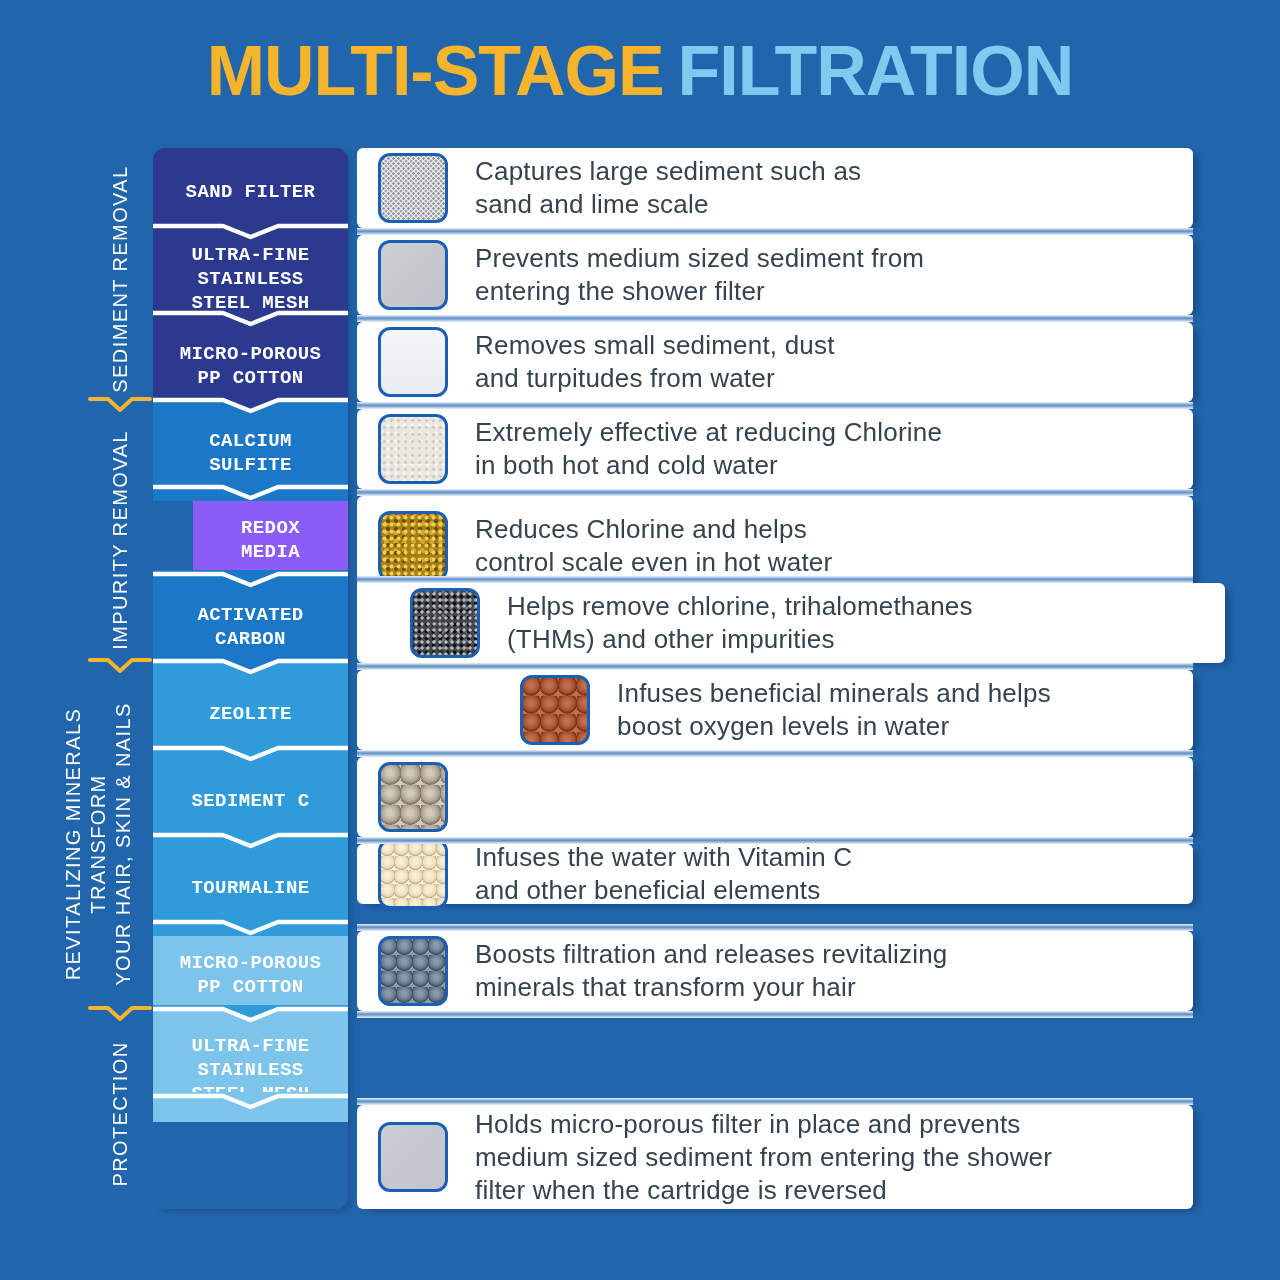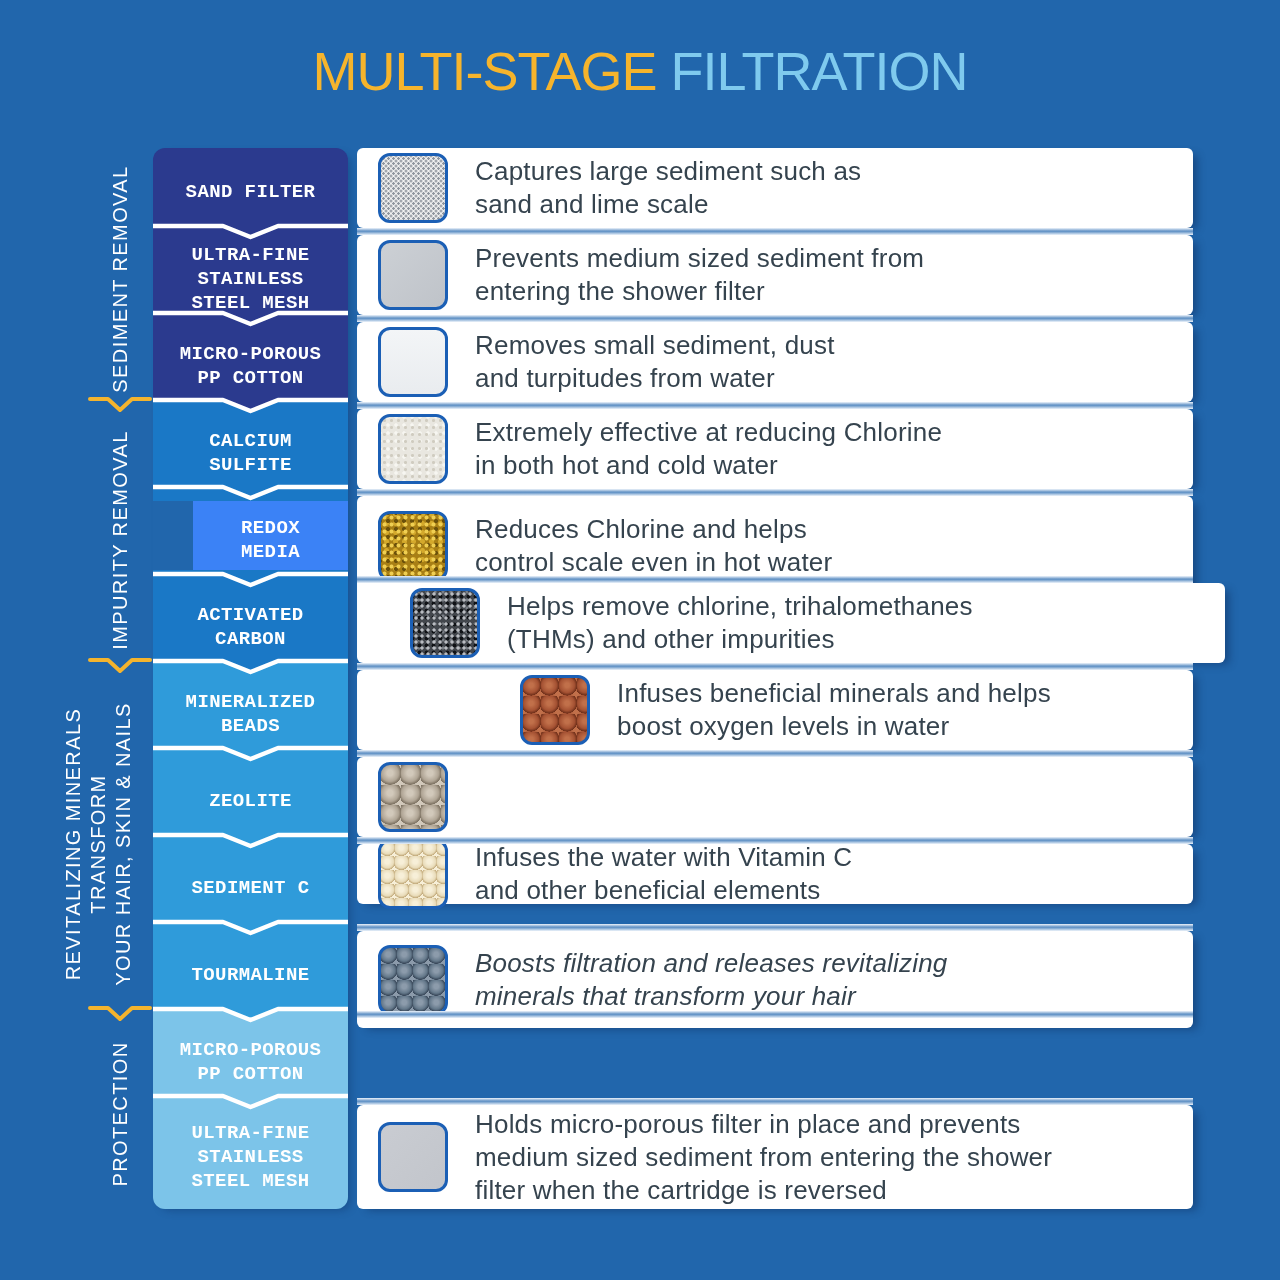--- a/index.html
+++ b/index.html
@@ -1,21 +1,21 @@
 <!DOCTYPE html>
 <html><head>
 <meta charset="utf-8">
 <style>
   html,body{margin:0;padding:0;}
   body{font-family:"Liberation Sans", sans-serif;}
   .canvas{position:relative;width:1280px;height:1280px;background:#2166ac;overflow:hidden;}
 
   
   .title{position:absolute;left:0;right:0;top:36px;text-align:center;
-         font-size:54px;font-weight:normal;letter-spacing:-1px;line-height:70px;}
+         font-size:70px;font-weight:bold;letter-spacing:-1px;line-height:70px;}
   .title .t1{color:#f6b42c;}
   .title .t2{color:#7fcaee;margin-left:14px;}
 
   
   .stage-column{position:absolute;left:153px;top:148px;width:195px;height:1061px;
                 border-radius:12px;overflow:hidden;z-index:3;
                 box-shadow:5px 4px 8px -3px rgba(10,35,80,.35);}
   .stage-block{display:flex;align-items:center;justify-content:center;font-family:Liberation Mono, monospace;}
   .stage-label{color:#fff;font-weight:bold;font-size:19px;line-height:24px;
                text-align:center;white-space:pre-line;letter-spacing:.4px;}
@@ -99,31 +99,27 @@
 STEEL MESH</div>
   </div>
       <div class="stage-block" style="height: 87px; background: rgb(43, 58, 142);">
     <div class="stage-label">MICRO-POROUS
 PP COTTON</div>
   </div>
       <div class="stage-block" style="height: 87px; background: rgb(26, 120, 198);">
     <div class="stage-label">CALCIUM
 SULFITE</div>
   </div>
-      <div class="stage-block" style="height: 87px; background: #3b82f6; margin-left: 40px;">
+      <div class="stage-block" style="height: 87px; background: #8b5cf6; margin-left: 40px;">
     <div class="stage-label">REDOX
 MEDIA</div>
   </div>
       <div class="stage-block" style="height: 87px; background: rgb(26, 120, 198);">
     <div class="stage-label">ACTIVATED
 CARBON</div>
-  </div>
-      <div class="stage-block" style="height: 87px; background: rgb(47, 155, 218);">
-    <div class="stage-label">MINERALIZED
-BEADS</div>
   </div>
       <div class="stage-block" style="height: 87px; background: rgb(47, 155, 218);">
     <div class="stage-label">ZEOLITE</div>
   </div>
       <div class="stage-block" style="height: 87px; background: rgb(47, 155, 218);">
     <div class="stage-label">SEDIMENT C</div>
   </div>
       <div class="stage-block" style="height: 87px; background: rgb(47, 155, 218);">
     <div class="stage-label">TOURMALINE</div>
   </div>
@@ -238,21 +234,21 @@
       <div class="row" style="top: 609px; height: 80px;">
     <div class="thumb tx-zeolite"></div>
   </div>
       <div class="row-gap" style="top: 689px;"></div>
       <div class="row" style="top: 696px; height: 60px;">
     <div class="thumb tx-vitamin-c"></div>
     <div class="desc">Infuses the water with Vitamin C
 and other beneficial elements</div>
   </div>
       <div class="row-gap" style="top: 776px;"></div>
-      <div class="row" style="top: 783px; height: 97px; font-style: italic;">
+      <div class="row" style="top: 783px; height: 80px;">
     <div class="thumb tx-tourmaline"></div>
     <div class="desc">Boosts filtration and releases revitalizing
 minerals that transform your hair</div>
   </div>
       <div class="row-gap" style="top: 863px;"></div>
       <div class="row-gap" style="top: 950px;"></div>
       <div class="row" style="top: 957px; height: 104px;">
     <div class="thumb tx-steel-mesh-2"></div>
     <div class="desc">Holds micro-porous filter in place and prevents
 medium sized sediment from entering the shower

